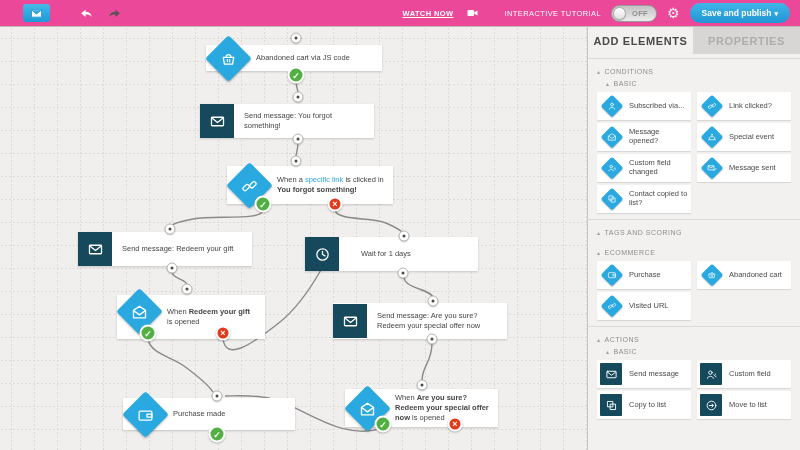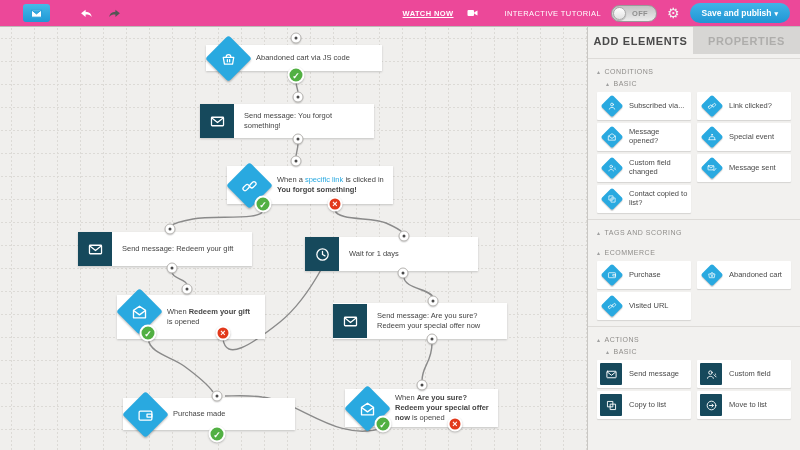--- a/index.html
+++ b/index.html
@@ -250,21 +250,21 @@
         <span class="txt"><span class="">When a </span><span class="seg-link">specific link</span><span class=""> is clicked in </span><span class="seg-bold">You forgot something!</span></span>
       </div>
       <div class="node square" style="left: 78px; top: 205px; width: 174px; height: 34px;">
         <span class="sqi" style="top:0px">
           <svg class="" viewBox="0 0 24 24">
             <use href="#ic-envelope"></use>
           </svg>
         </span>
         <span class="txt"><span class="">Send message: Redeem your gift</span></span>
       </div>
-      <div class="node square" style="left: 305px; top: 210px; width: 173px; height: 34px;">
+      <div class="node square" style="left: 305px; top: 210px; width: 173px; height: 34px; padding-left: 12px;">
         <span class="sqi" style="top:0px">
           <svg class="" viewBox="0 0 24 24">
             <use href="#ic-clock"></use>
           </svg>
         </span>
         <span class="txt"><span class="">Wait for 1 days</span></span>
       </div>
       <div class="node diamond" style="left: 117px; top: 268px; width: 148px; height: 44px;">
         <span class="dmd-w" style="top:-8px">
           <span class="dmd">

